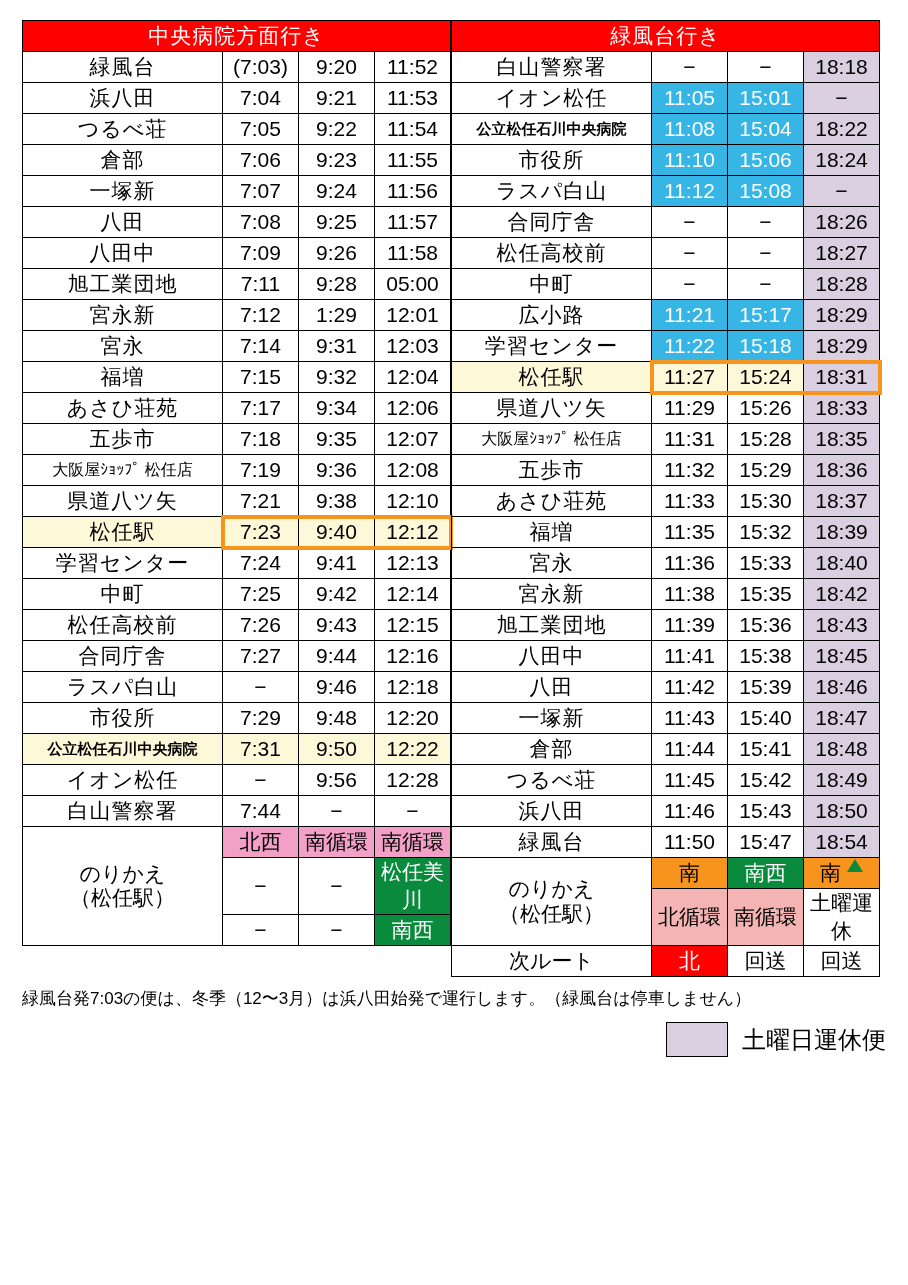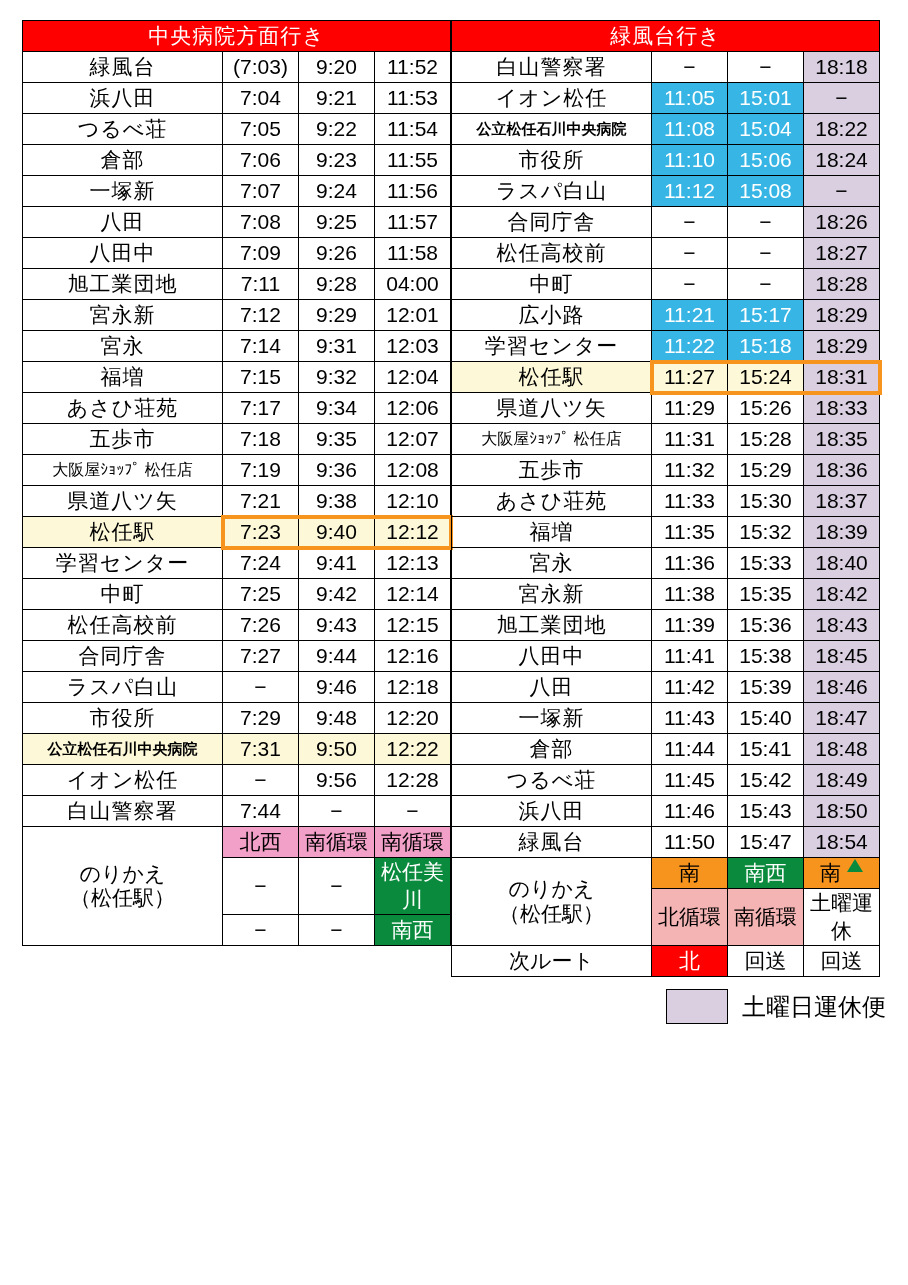--- a/index.html
+++ b/index.html
@@ -226,26 +226,26 @@
             <tr>
               <td class="stop" style="width:200px">八田中</td>
               <td class="time" style="width:76px">7:09</td>
               <td class="time" style="width:76px">9:26</td>
               <td class="time" style="width:76px">11:58</td>
             </tr>
             <tr>
               <td class="stop" style="width:200px">旭工業団地</td>
               <td class="time" style="width:76px">7:11</td>
               <td class="time" style="width:76px">9:28</td>
-              <td class="time" style="width:76px">04:00</td>
+              <td class="time" style="width:76px">05:00</td>
             </tr>
             <tr>
               <td class="stop" style="width:200px">宮永新</td>
               <td class="time" style="width:76px">7:12</td>
-              <td class="time" style="width:76px">9:29</td>
+              <td class="time" style="width:76px">1:29</td>
               <td class="time" style="width:76px">12:01</td>
             </tr>
             <tr>
               <td class="stop" style="width:200px">宮永</td>
               <td class="time" style="width:76px">7:14</td>
               <td class="time" style="width:76px">9:31</td>
               <td class="time" style="width:76px">12:03</td>
             </tr>
             <tr>
               <td class="stop" style="width:200px">福増</td>
@@ -537,18 +537,19 @@
               <td class="tf-white">回送</td>
               <td class="tf-white">回送</td>
             </tr>
           </tbody>
         </table>
       <div class="ring" id="right-ring" style="left: 198.5px; top: 339.5px; width: 232px; height: 35px;"></div>
     </div>
 
   </div>
 
+  <div class="note1">緑風台発7:03の便は、冬季（12〜3月）は浜八田始発で運行します。（緑風台は停車しません）</div>
   <div class="legend-bottom">
     <span class="swatch"></span>
     <span class="lbl">土曜日運休便</span>
   </div>
 
 </div>
 
 </body></html>

